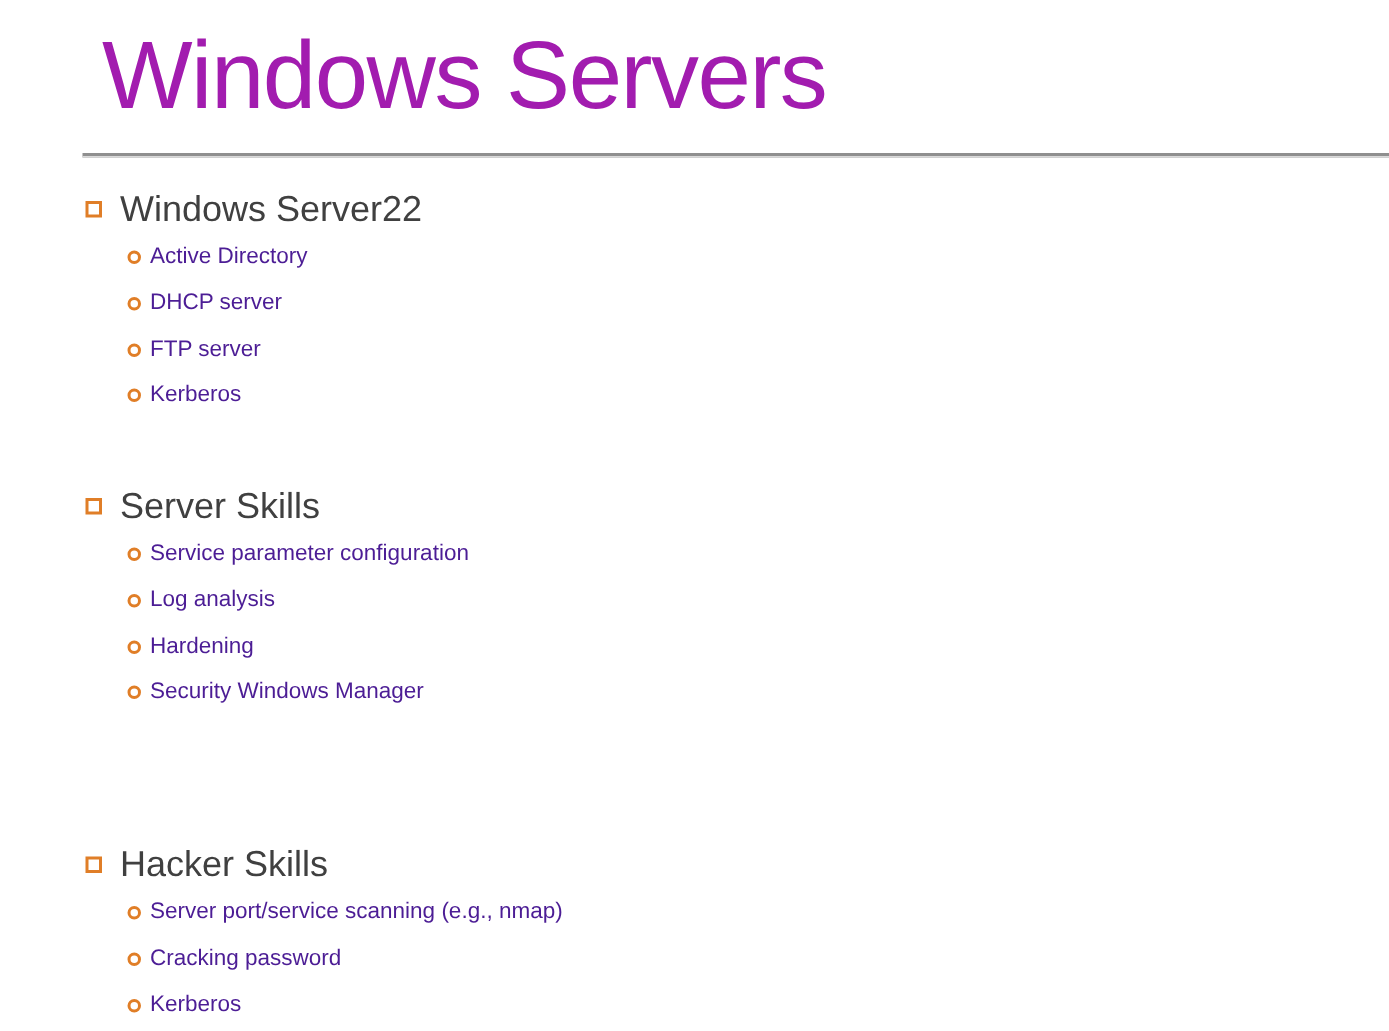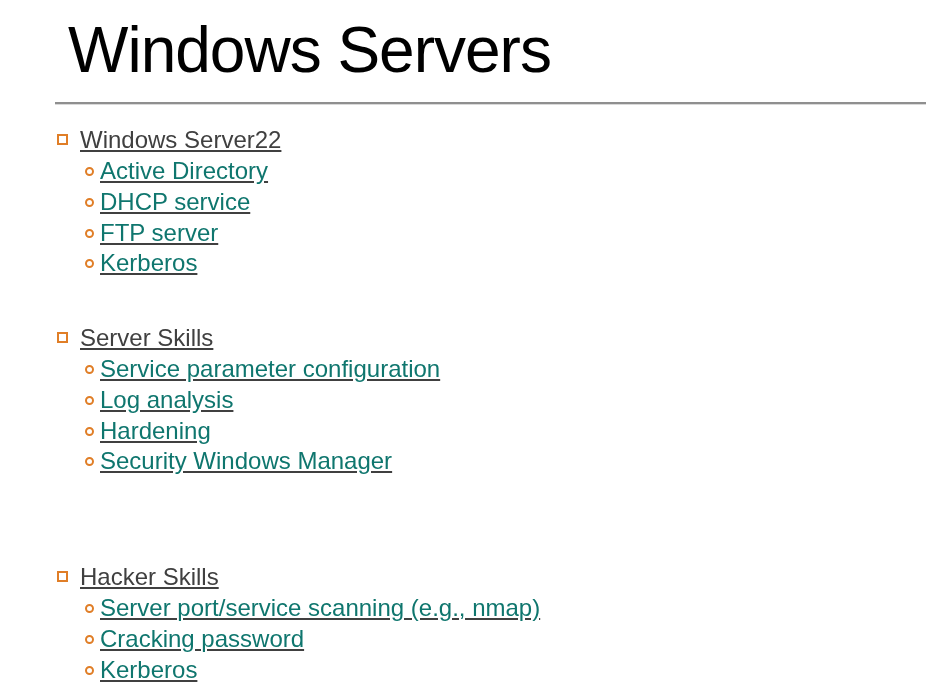--- a/index.html
+++ b/index.html
@@ -11,31 +11,31 @@
     color:#404040;
     overflow:hidden;
   }
   .title{
     position:absolute;
     left:68px;top:16px;margin:0;
     font-size:64px;
     font-weight:300;
     letter-spacing:-1px;
     line-height:1.08;
-    color:#000000;
+    color:#a21caf;
     white-space:nowrap;
   }
   .rule{
     position:absolute;
     left:55px;right:0;top:102px;
     height:2px;
     background:#8f8f8f;
     border-bottom:1px solid #d9d9d9;
   }
-  .section{position:absolute;left:55px;right:16px;text-decoration:underline;}
+  .section{position:absolute;left:55px;right:16px;}
   .s0{top:123px;}
   .s1{top:321px;}
   .s2{top:518px;margin-top:42px;}
   .hdr{
     position:relative;
     padding-left:25px;
     font-size:24px;
     line-height:33px;
     color:#404040;
     white-space:nowrap;
@@ -45,23 +45,23 @@
     left:2px;top:11px;
     width:7px;height:7px;
     border:2px solid #e07e27;
     background:transparent;
     display:block;
   }
   .items{list-style:none;margin:0;padding:0;}
   .items li{
     position:relative;
     padding-left:45px;
-    font-size:24px;
+    font-size:15px;
     line-height:30.8px;
-    color:#0f766e;
+    color:#4c1d95;
     white-space:nowrap;
   }
   .ci-bullet{
     position:absolute;
     left:30px;top:11px;
     width:5px;height:5px;
     border:2px solid #e07e27;
     border-radius:50%;
     background:transparent;
     display:block;
@@ -75,21 +75,21 @@
   <h1 class="title">Windows Servers</h1>
   <div class="rule"></div>
 
   <div class="section s0">
     <div class="hdr">
       <span class="sq-bullet"></span>
       <span>Windows Server22</span>
     </div>
     <ul class="items">
       <li><span class="ci-bullet"></span><span>Active Directory</span></li>
-      <li><span class="ci-bullet"></span><span>DHCP service</span></li>
+      <li><span class="ci-bullet"></span><span>DHCP server</span></li>
       <li><span class="ci-bullet"></span><span>FTP server</span></li>
       <li><span class="ci-bullet"></span><span>Kerberos</span></li>
     </ul>
   </div>
 
   <div class="section s1">
     <div class="hdr">
       <span class="sq-bullet"></span>
       <span>Server Skills</span>
     </div>

